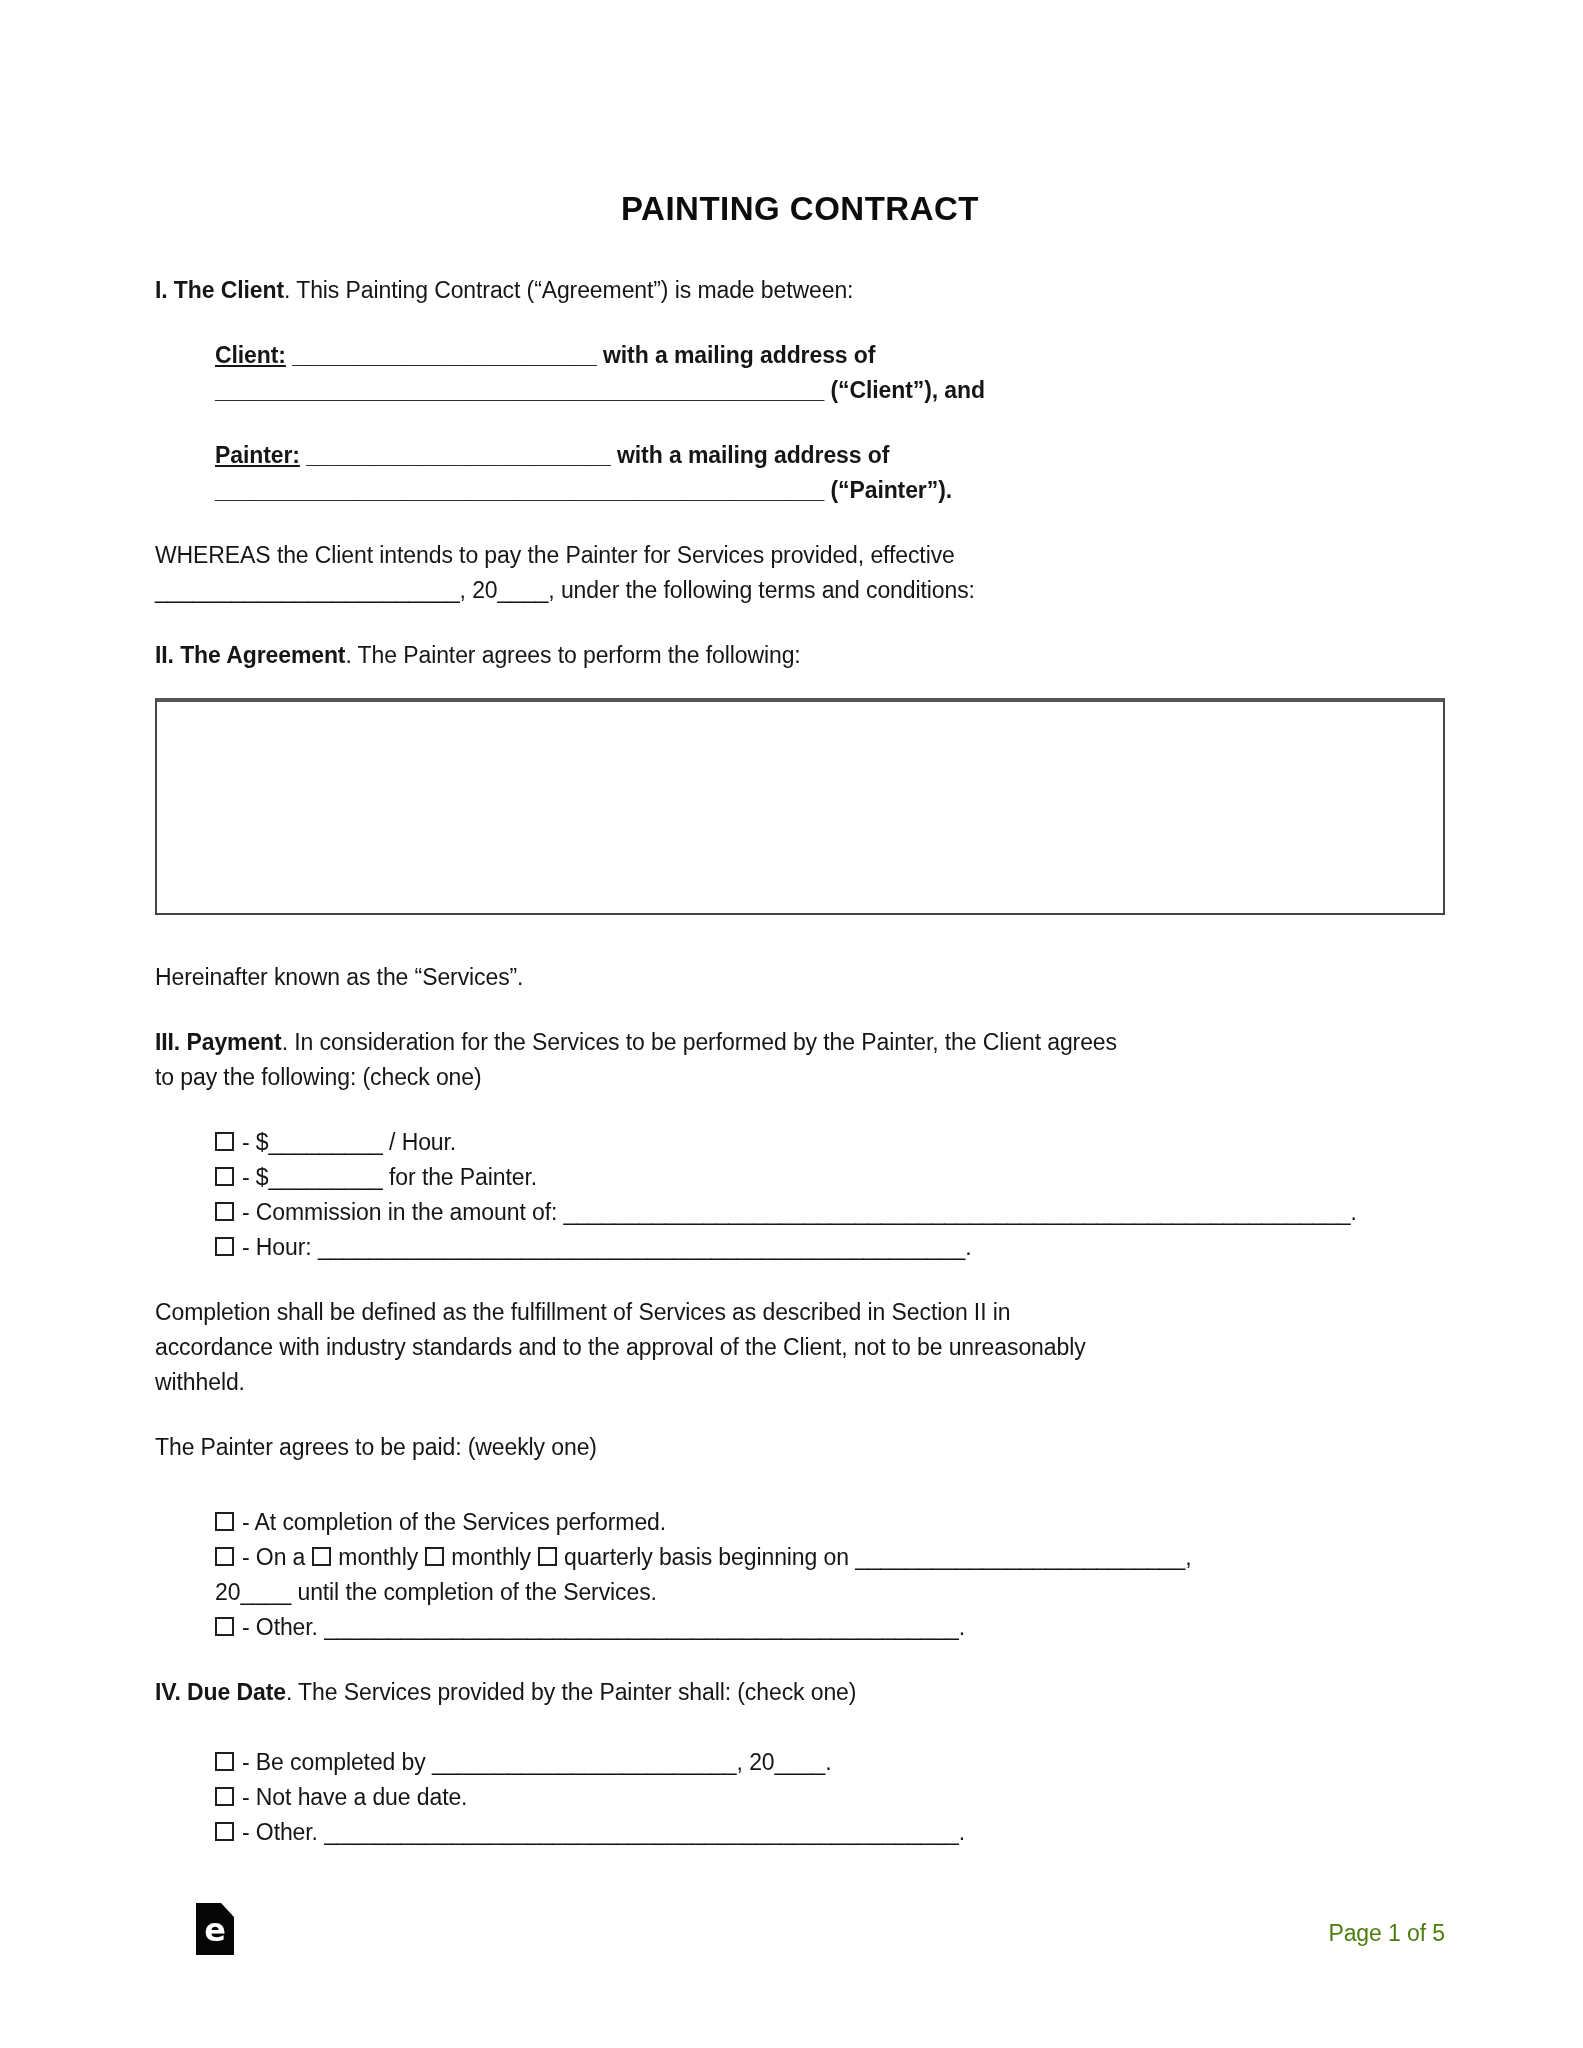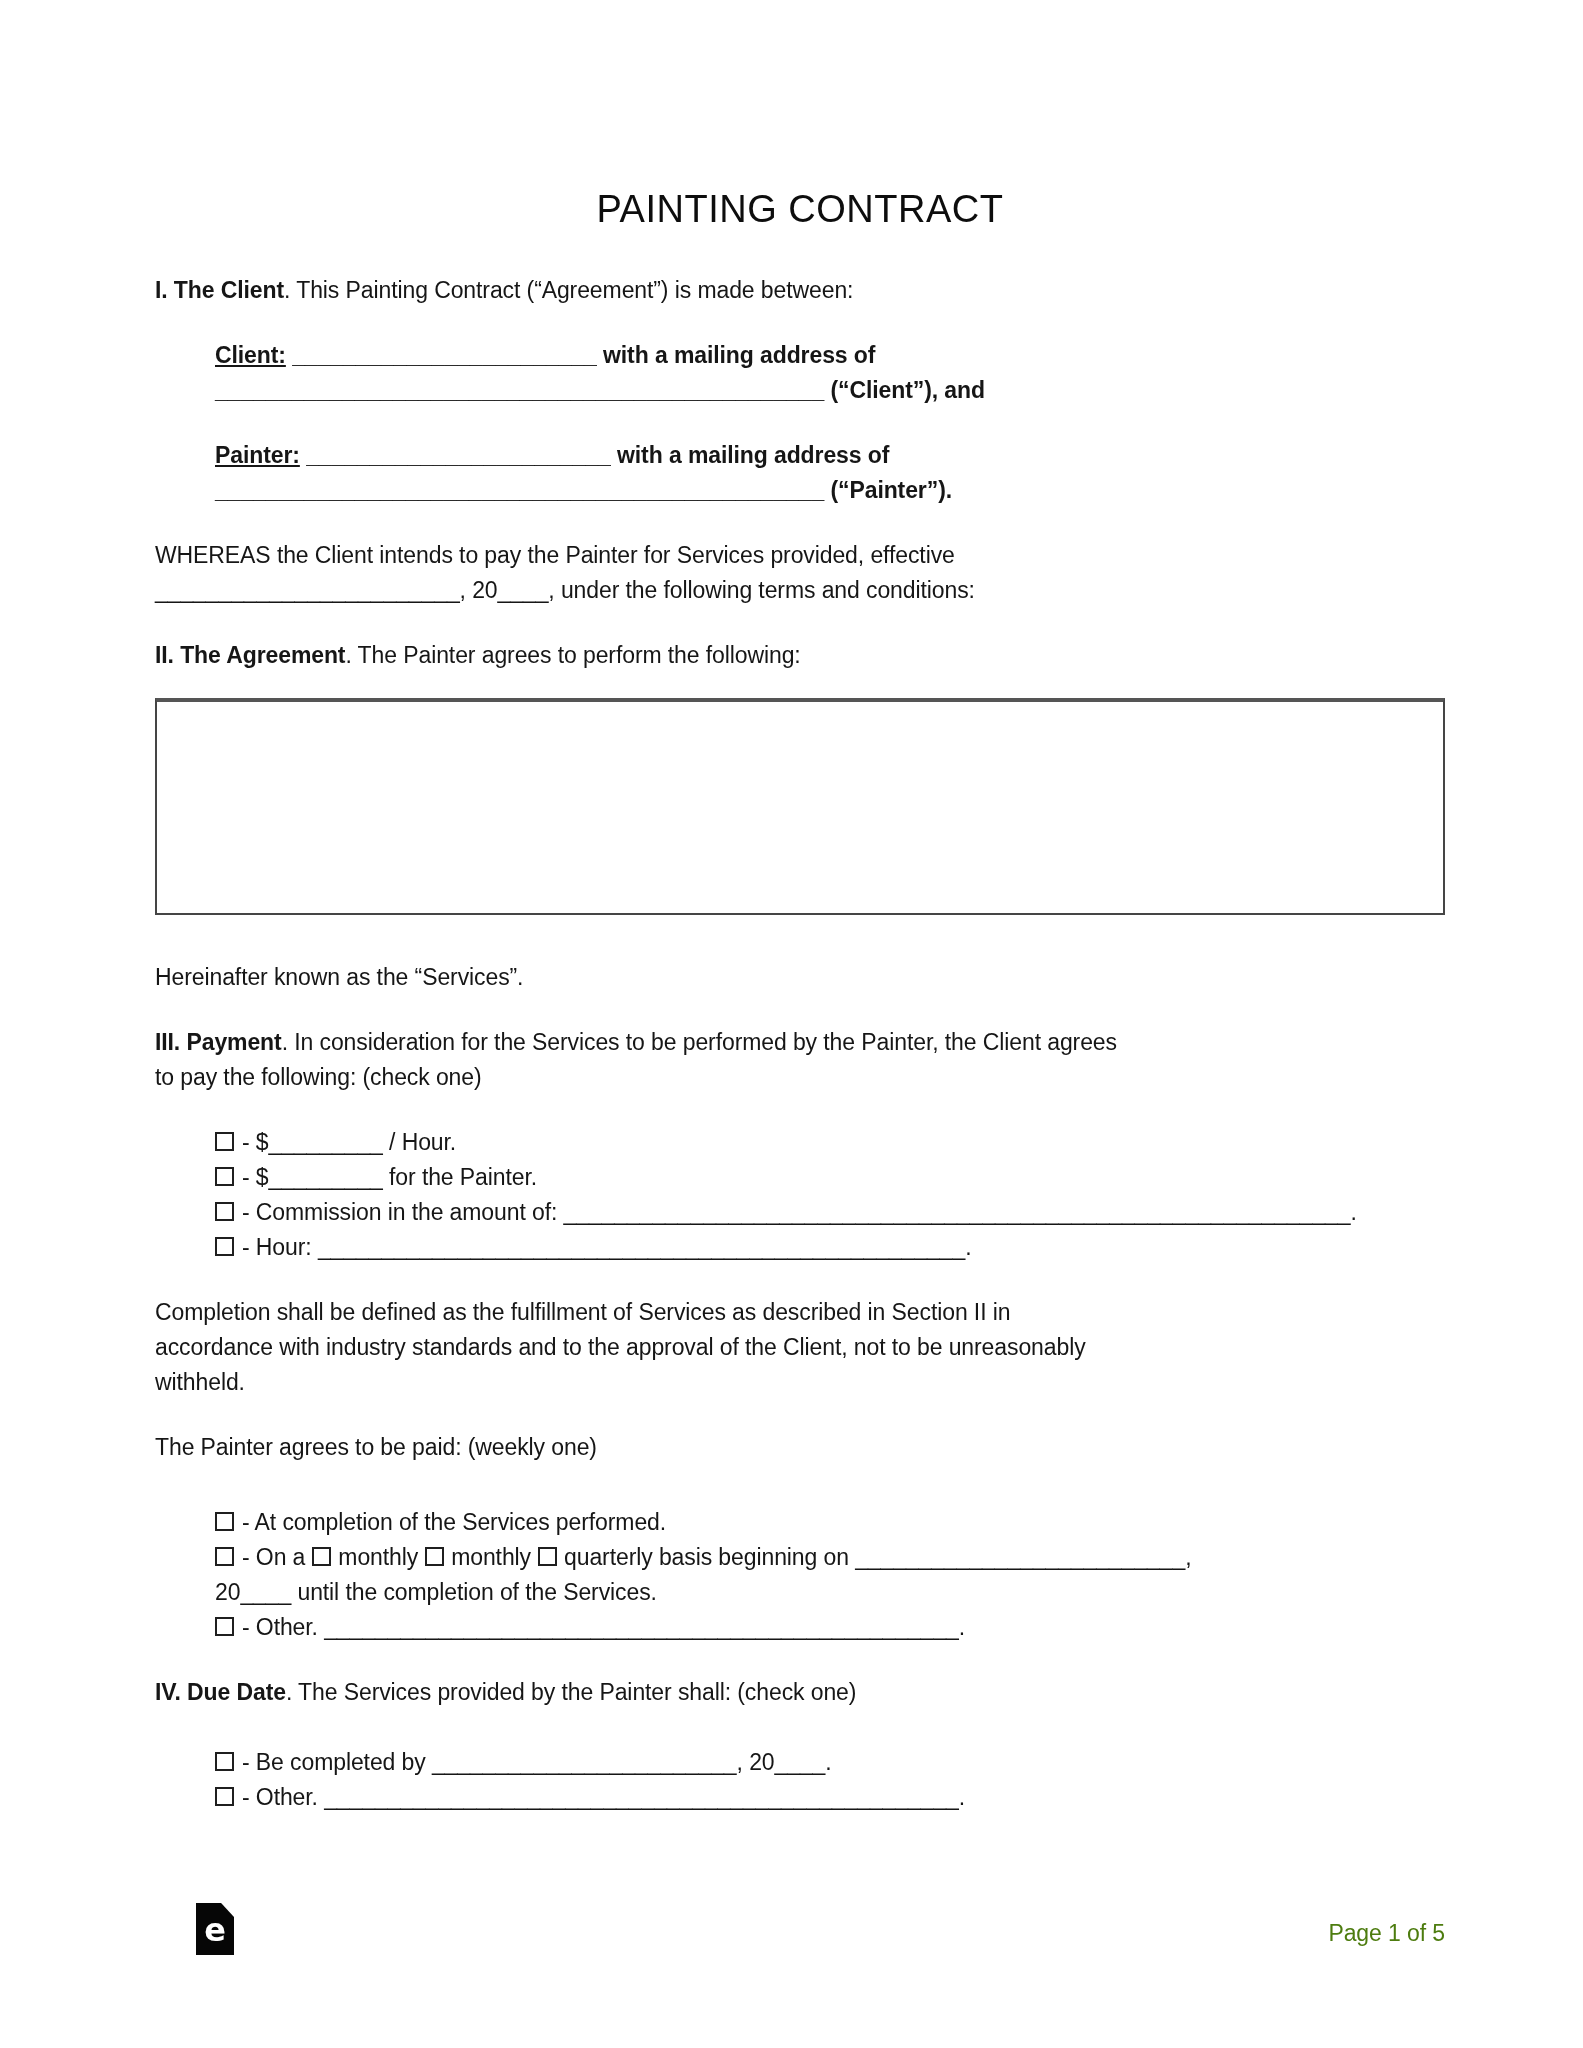--- a/index.html
+++ b/index.html
@@ -9,21 +9,21 @@
     background:#ffffff;
     box-sizing:border-box;
     padding:190px 138px 0 155px;
     font-family:"Liberation Sans", sans-serif;
     font-size:23px; line-height:35px;
     color:#161616;
     letter-spacing:-0.1px;
     overflow:hidden;
   }
   h1.doc-title {
-    font-size:38px; line-height:38px; font-weight:normal;
+    font-size:33px; line-height:38px; font-weight:bold;
     text-align:center; margin:0 0 45px 0; letter-spacing:0.5px;
     color:#0d0d0d;
   }
   p { margin:0 0 30px 0; }
   .indent { margin-left:60px;font-weight:bold; }
   .u { text-decoration:underline; }
   b { font-weight:bold; }
   .svc-box {
     height:211px;
     border:2px solid #454545;
@@ -102,20 +102,21 @@
   <div class="checklist">
     <div class="check-item"><span class="cbx"></span><span>- At completion of the Services performed.</span></div>
     <div class="check-item"><span class="cbx"></span><span>- On a</span><span class="cbx mid"></span><span>monthly</span><span class="cbx mid"></span><span>monthly</span><span class="cbx mid"></span><span>quarterly basis beginning on __________________________,</span><br><span>20____ until the completion of the Services.</span></div>
     <div class="check-item"><span class="cbx"></span><span>- Other. __________________________________________________.</span></div>
   </div>
 
   <p style="margin-bottom:35px;"><b>IV. Due Date</b><span>. The Services provided by the Painter shall: (check one)</span></p>
 
   <div class="checklist">
     <div class="check-item"><span class="cbx"></span><span>- Be completed by ________________________, 20____.</span></div>
+    <div class="check-item"><span class="cbx"></span><span>- Not have a due date.</span></div>
     <div class="check-item"><span class="cbx"></span><span>- Other. __________________________________________________.</span></div>
   </div>
 
   <div class="footer-logo">
     <div class="logo-sheet"></div>
     <span class="logo-e">e</span>
   </div>
   <span class="page-num">Page 1 of 5</span>
 
 </div>

